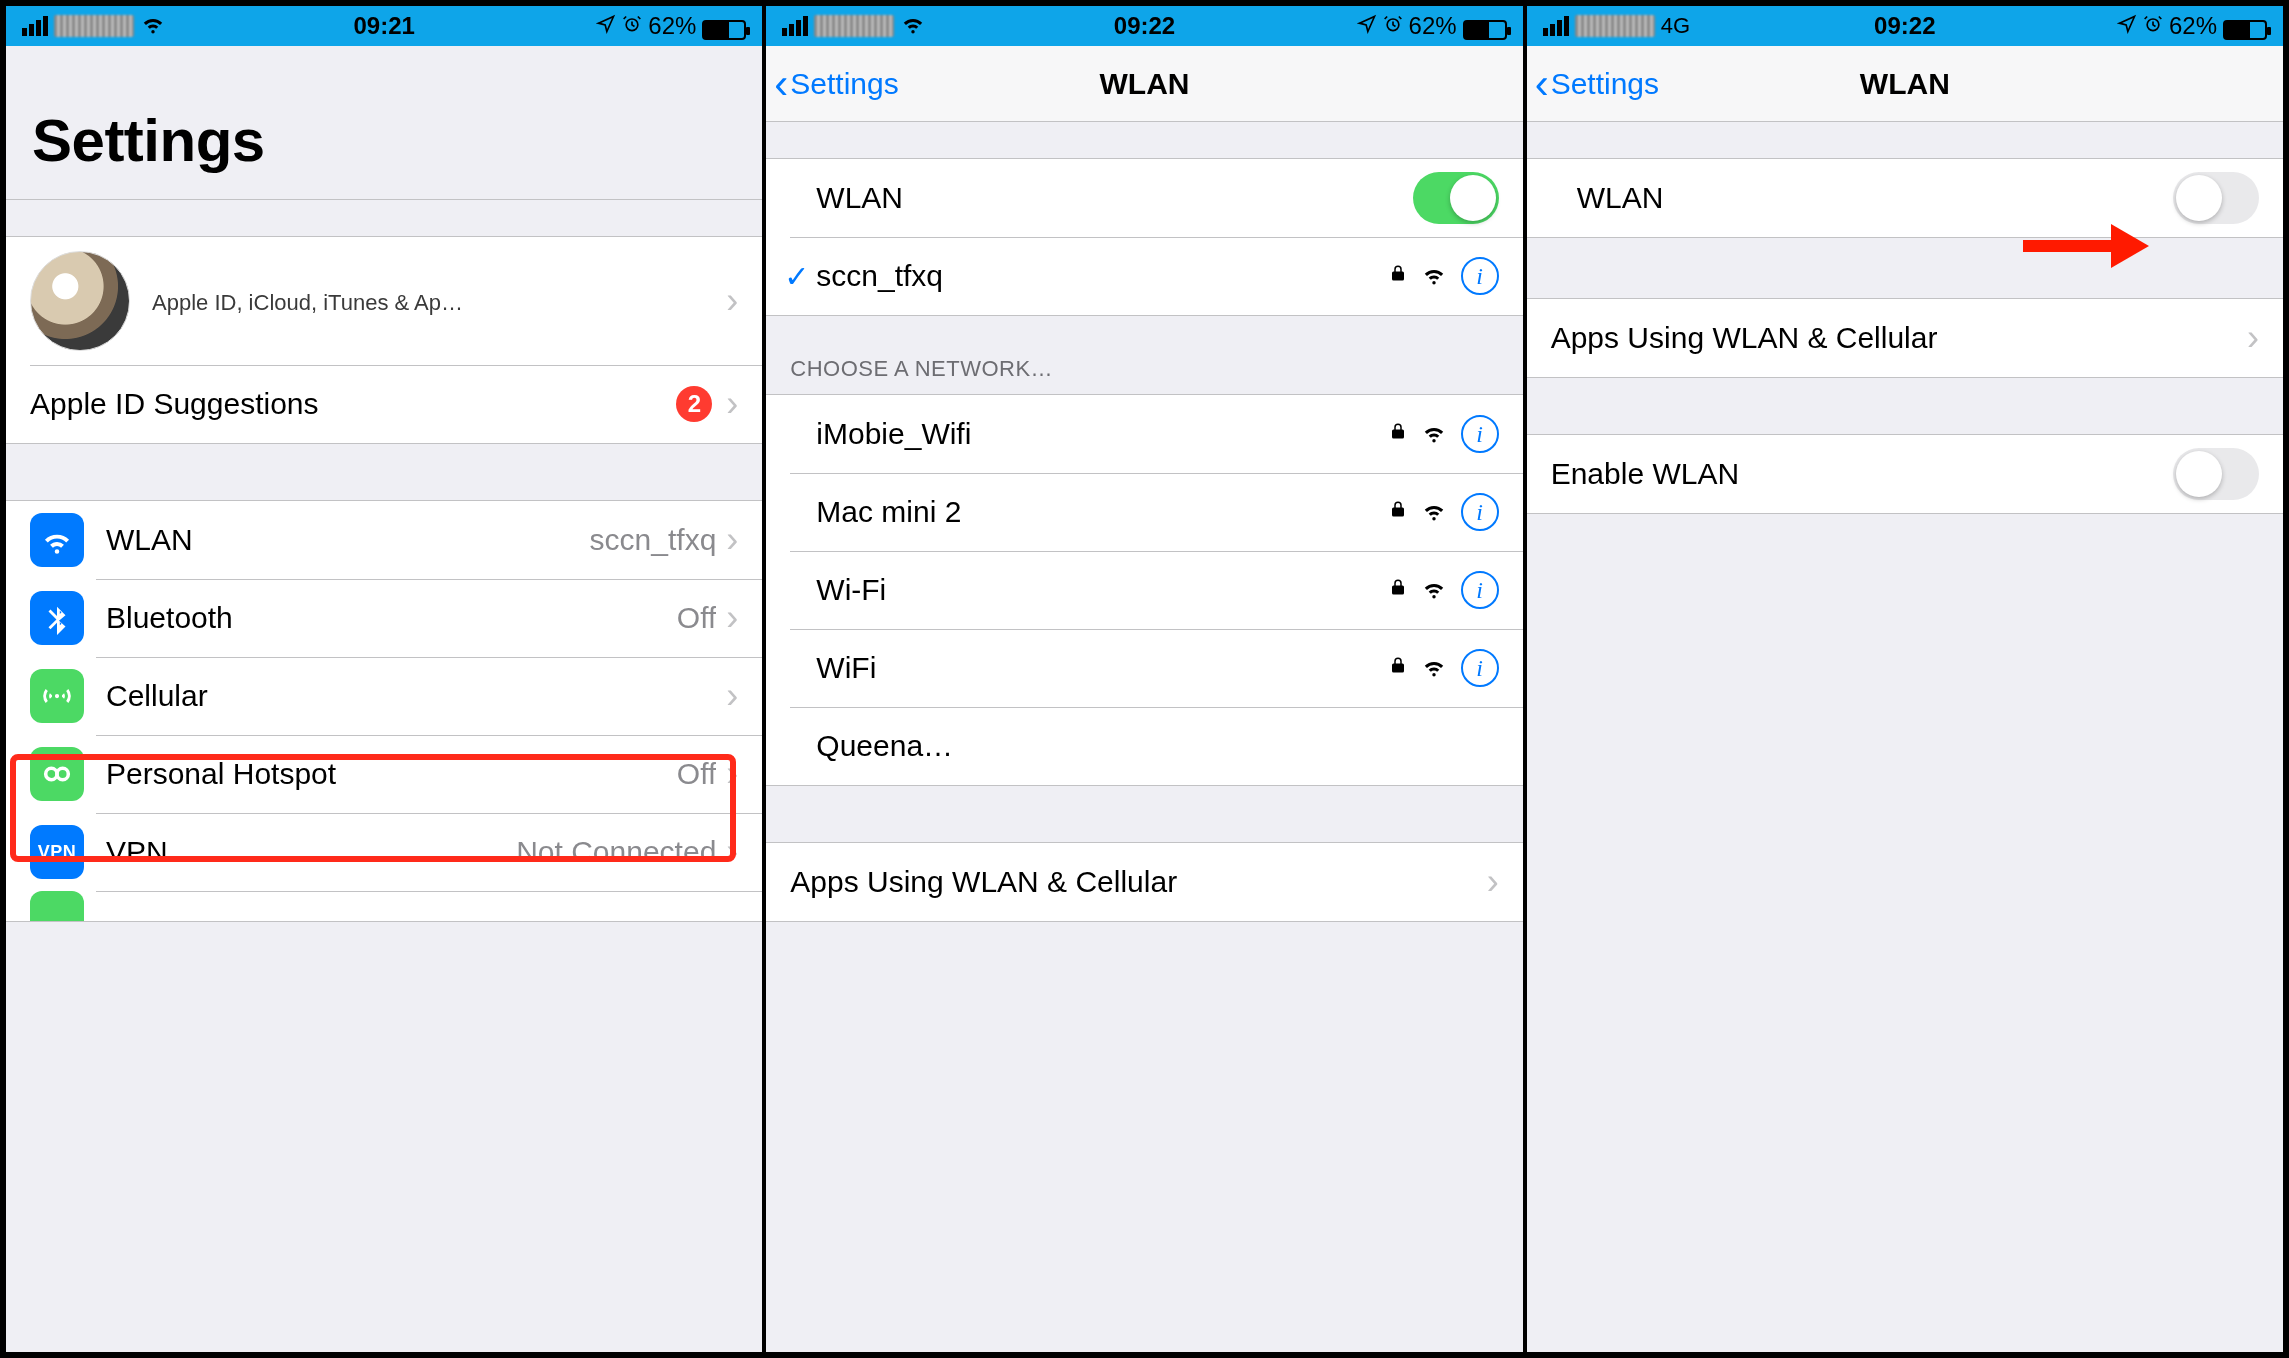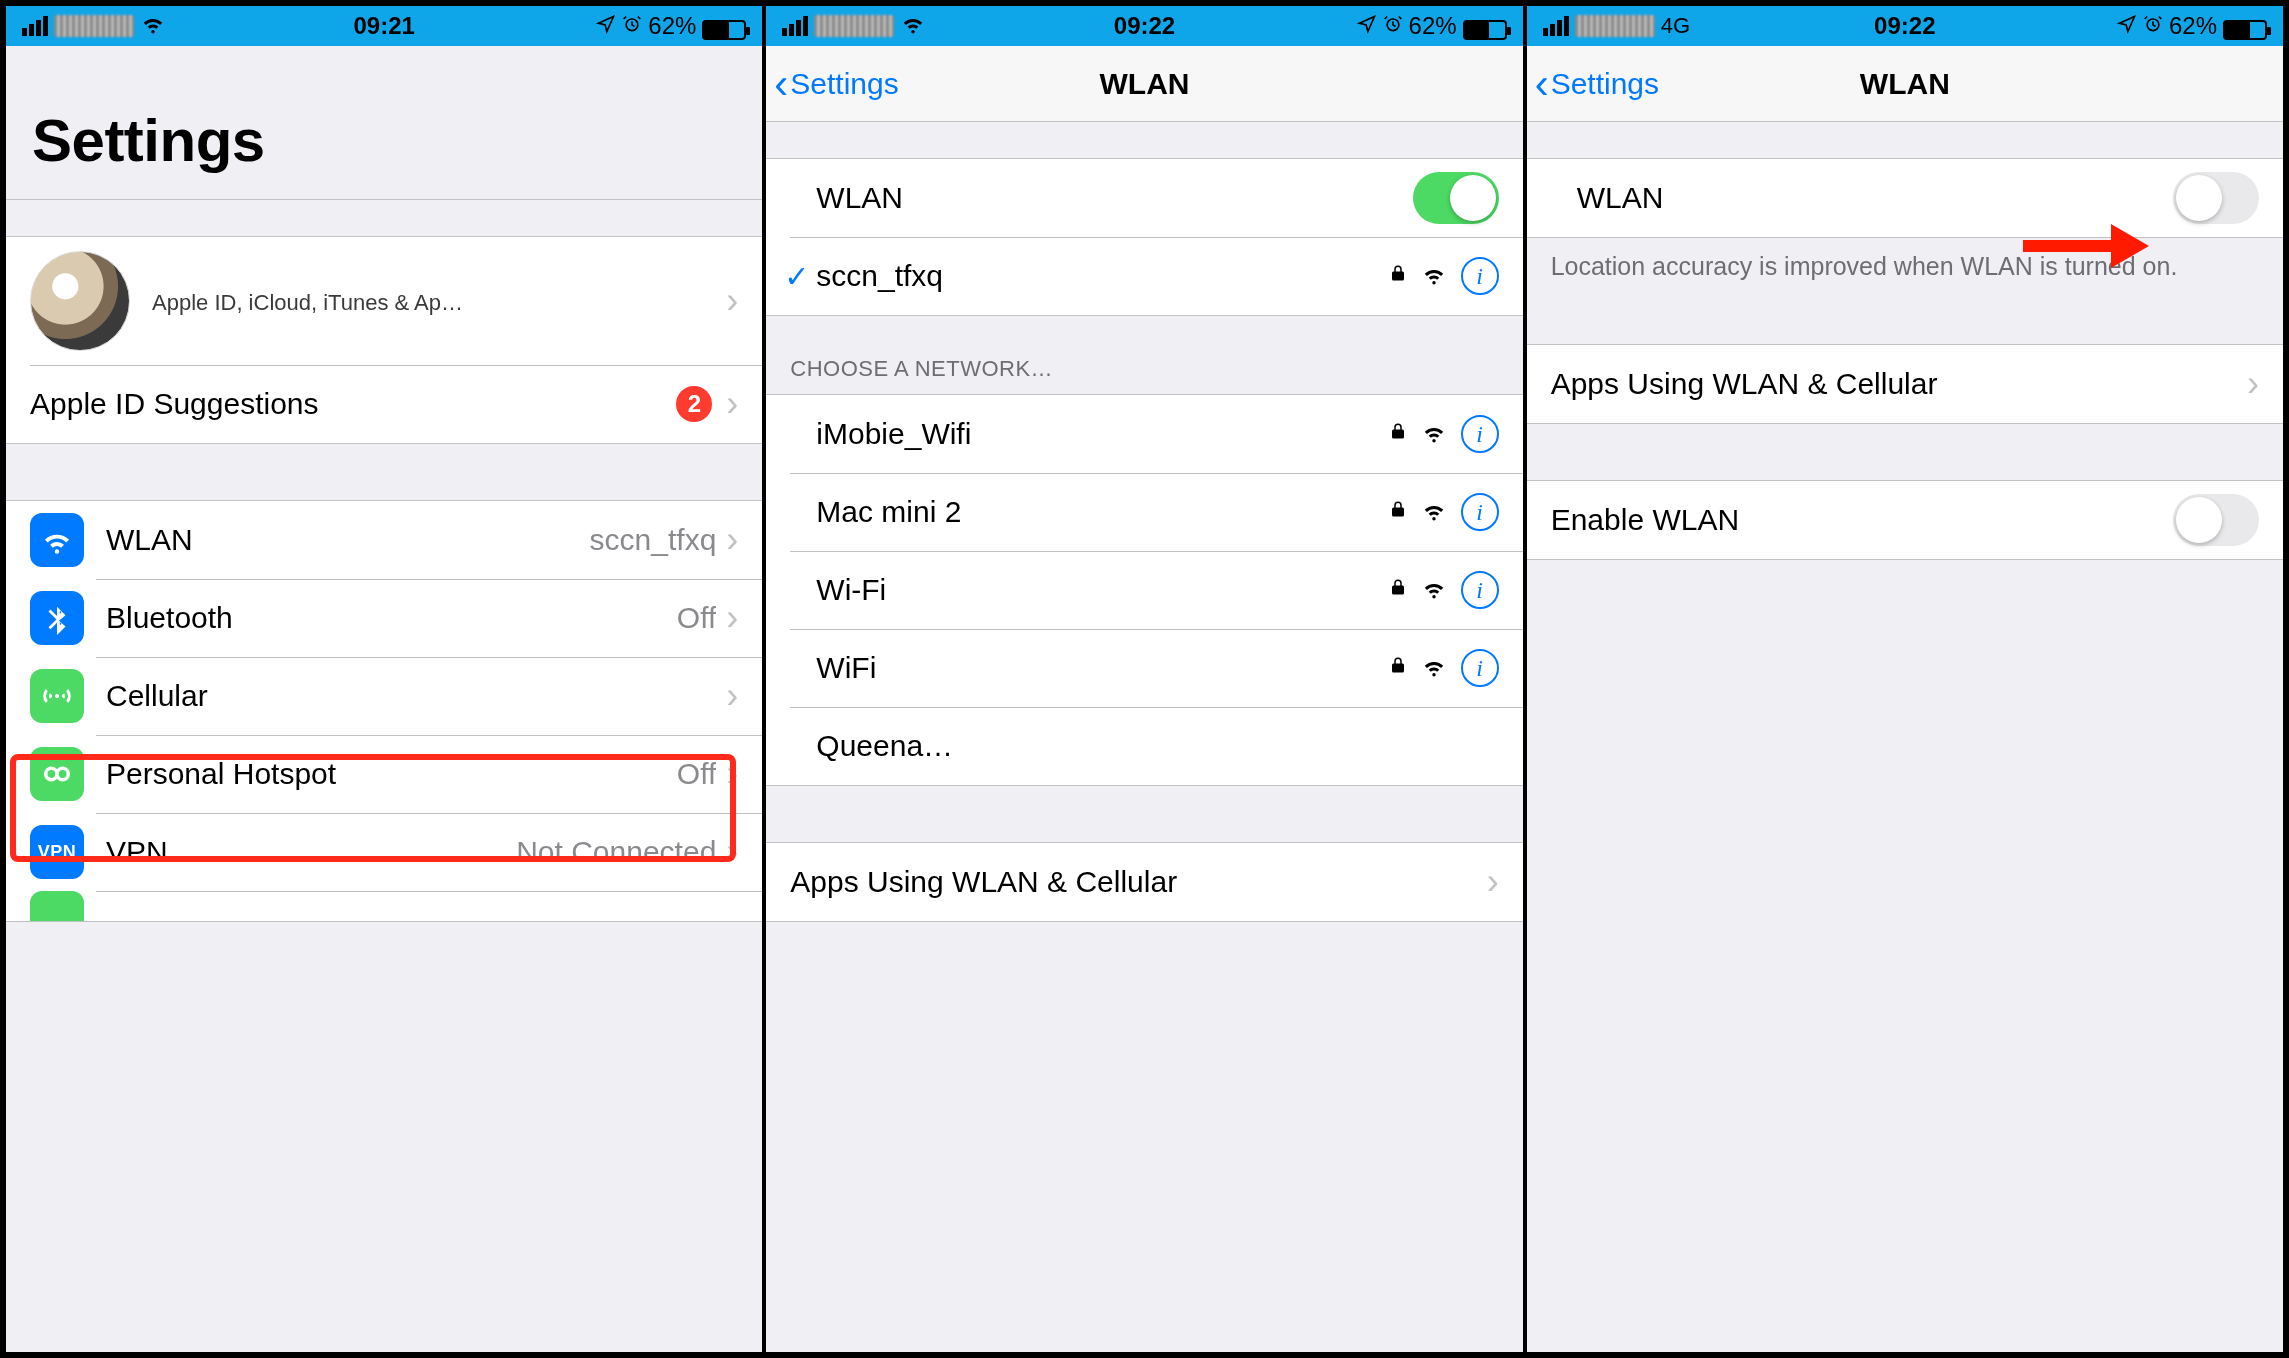--- a/index.html
+++ b/index.html
@@ -376,21 +376,20 @@
 
     <div class="group" style="margin-top:36px">
       <div class="row no-icon">
         <span class="label" style="padding-left:26px">WLAN</span>
         <div class="spacer"></div>
         <div class="toggle">
             <i></i>
           </div>
       </div>
     </div>
-    <div class="group-footer">Location accuracy is improved when WLAN is turned on.</div>
 
     <div class="group" style="margin-top:60px">
       <div class="row no-icon">
         <span class="label">Apps Using WLAN &amp; Cellular</span>
         <div class="spacer"></div>
         <span class="chev-r">›</span>
       </div>
     </div>
 
     <div class="group">

